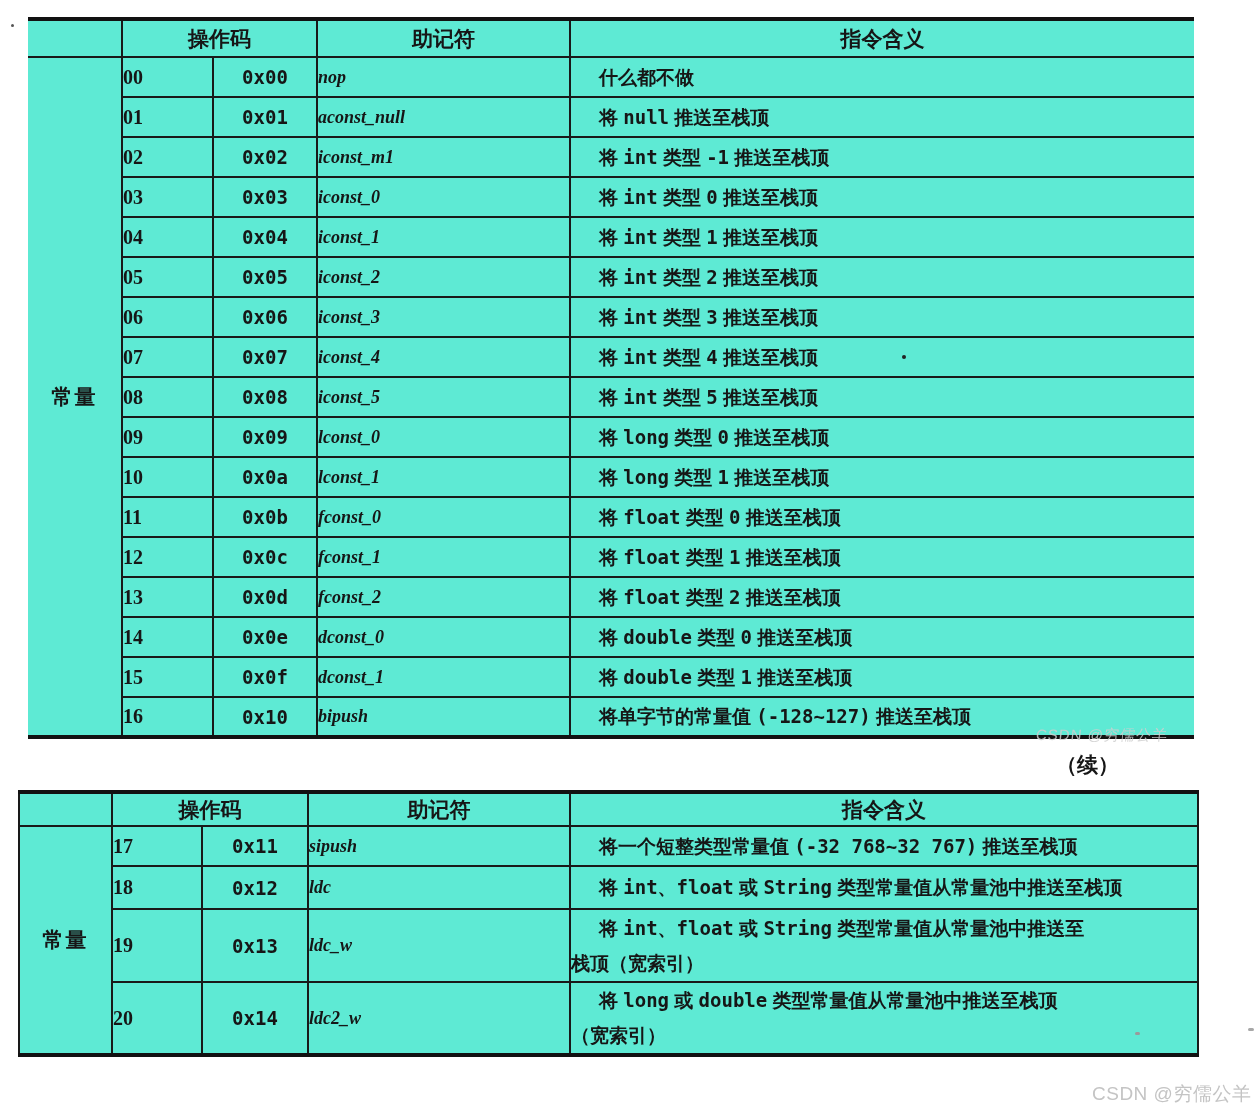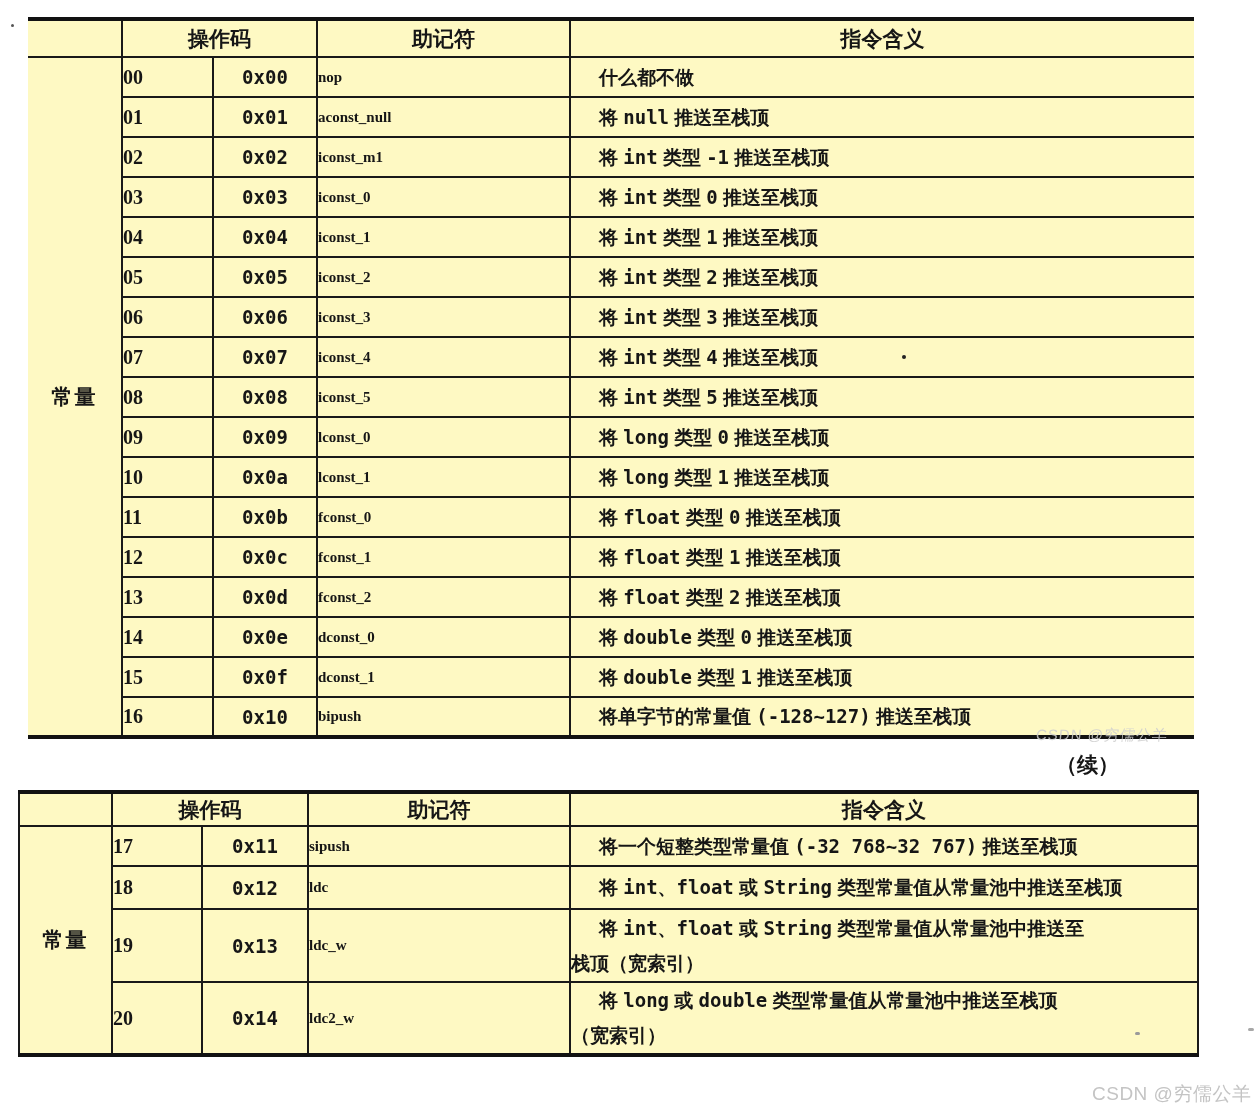--- a/index.html
+++ b/index.html
@@ -1,21 +1,21 @@
 <!DOCTYPE html>
 <html><head>
 <meta charset="utf-8">
 <style>
   html,body{margin:0;padding:0;background:#ffffff;}
   .page{
     position:relative; width:1258px; height:1116px; background:#ffffff;
     font-family:"Liberation Sans", sans-serif; color:#161616; overflow:hidden;
   }
   table.optable{
-    position:absolute; border-collapse:collapse; table-layout:fixed; background:#fef9c3;
+    position:absolute; border-collapse:collapse; table-layout:fixed; background:#5eead4;
   }
   .optable td{
     border:2px solid #191919; vertical-align:middle; padding:0; overflow:hidden;
   }
   
   .t1{ left:28px; top:17px; width:1166px;
        border-top:4px solid #121212; border-bottom:4px solid #121212;
        border-left:none; border-right:none;}
   .t1 .spacer, .t1 .gcell{ border-left:none; }
   .t1 .mean, .t1 .h-mean{ border-right:none; }
@@ -28,22 +28,22 @@
   .t2 tr.hrow{ height:34px; }
   .t2 tr.r17{ height:40px; }
   .t2 tr.r18{ height:43px; }
   .t2 tr.r19{ height:73px; }
   .t2 tr.r20{ height:70px; }
 
   .hcell{ font-size:21px; font-weight:700; text-align:center; }
   .gcell{ font-size:21px; font-weight:700; text-align:center; letter-spacing:2px; }
   .dec{ font-family:"Liberation Serif", serif; font-weight:700; font-size:20px; text-align:left; }
   .hex{ font-family:"DejaVu Sans Mono", monospace; font-weight:600; font-size:19px; text-align:center;margin-left:28px; }
-  .mnem{ font-family:"Liberation Serif", serif; font-weight:700;
-         font-size:15px; text-align:left; padding-left:62px; }
+  .mnem{ font-family:"Liberation Serif", serif; font-style:italic; font-weight:700;
+         font-size:18px; text-align:left; padding-left:62px; }
   .mean{ font-size:19px; font-weight:600; text-align:left;
          padding:0 8px 0 6px; text-indent:28px; line-height:35px; white-space:pre-line; }
   .lat{ font-family:"DejaVu Sans Mono", monospace; }
 
   .cont-label{ position:absolute; left:1056px; top:751px; font-size:21px; font-weight:700; }
   .wm-faint{ position:absolute; left:1036px; top:726px; font-size:15px; color:#cfcfcf;
              letter-spacing:1px; transform:skewX(-6deg); opacity:.85; }
   .wm-main{ position:absolute; left:1092px; top:1081px; font-size:19px; color:#c4c4c4;
             letter-spacing:.5px; }
   .speck{ position:absolute; background:#333; border-radius:50%; }

